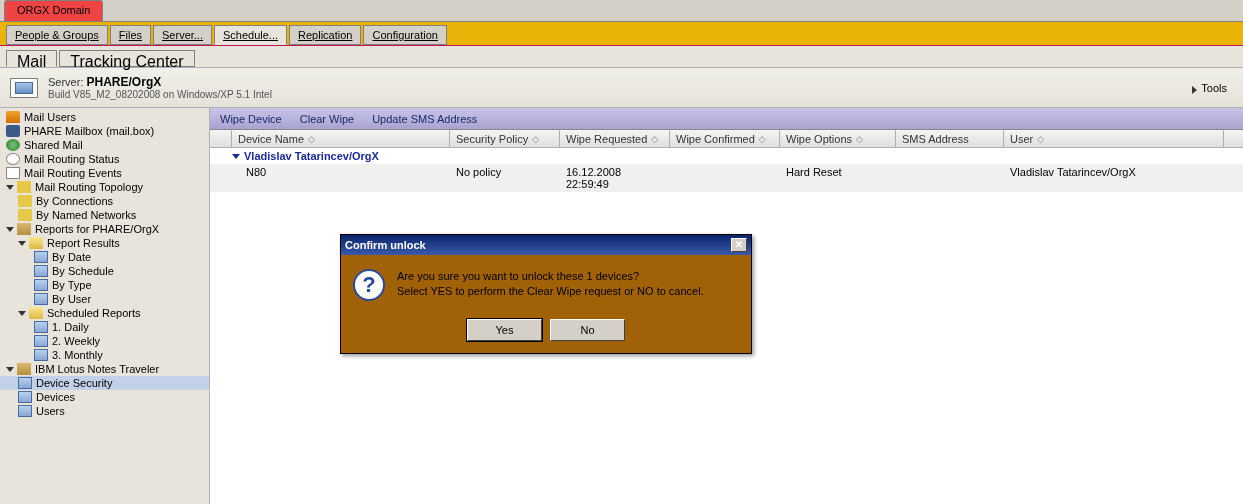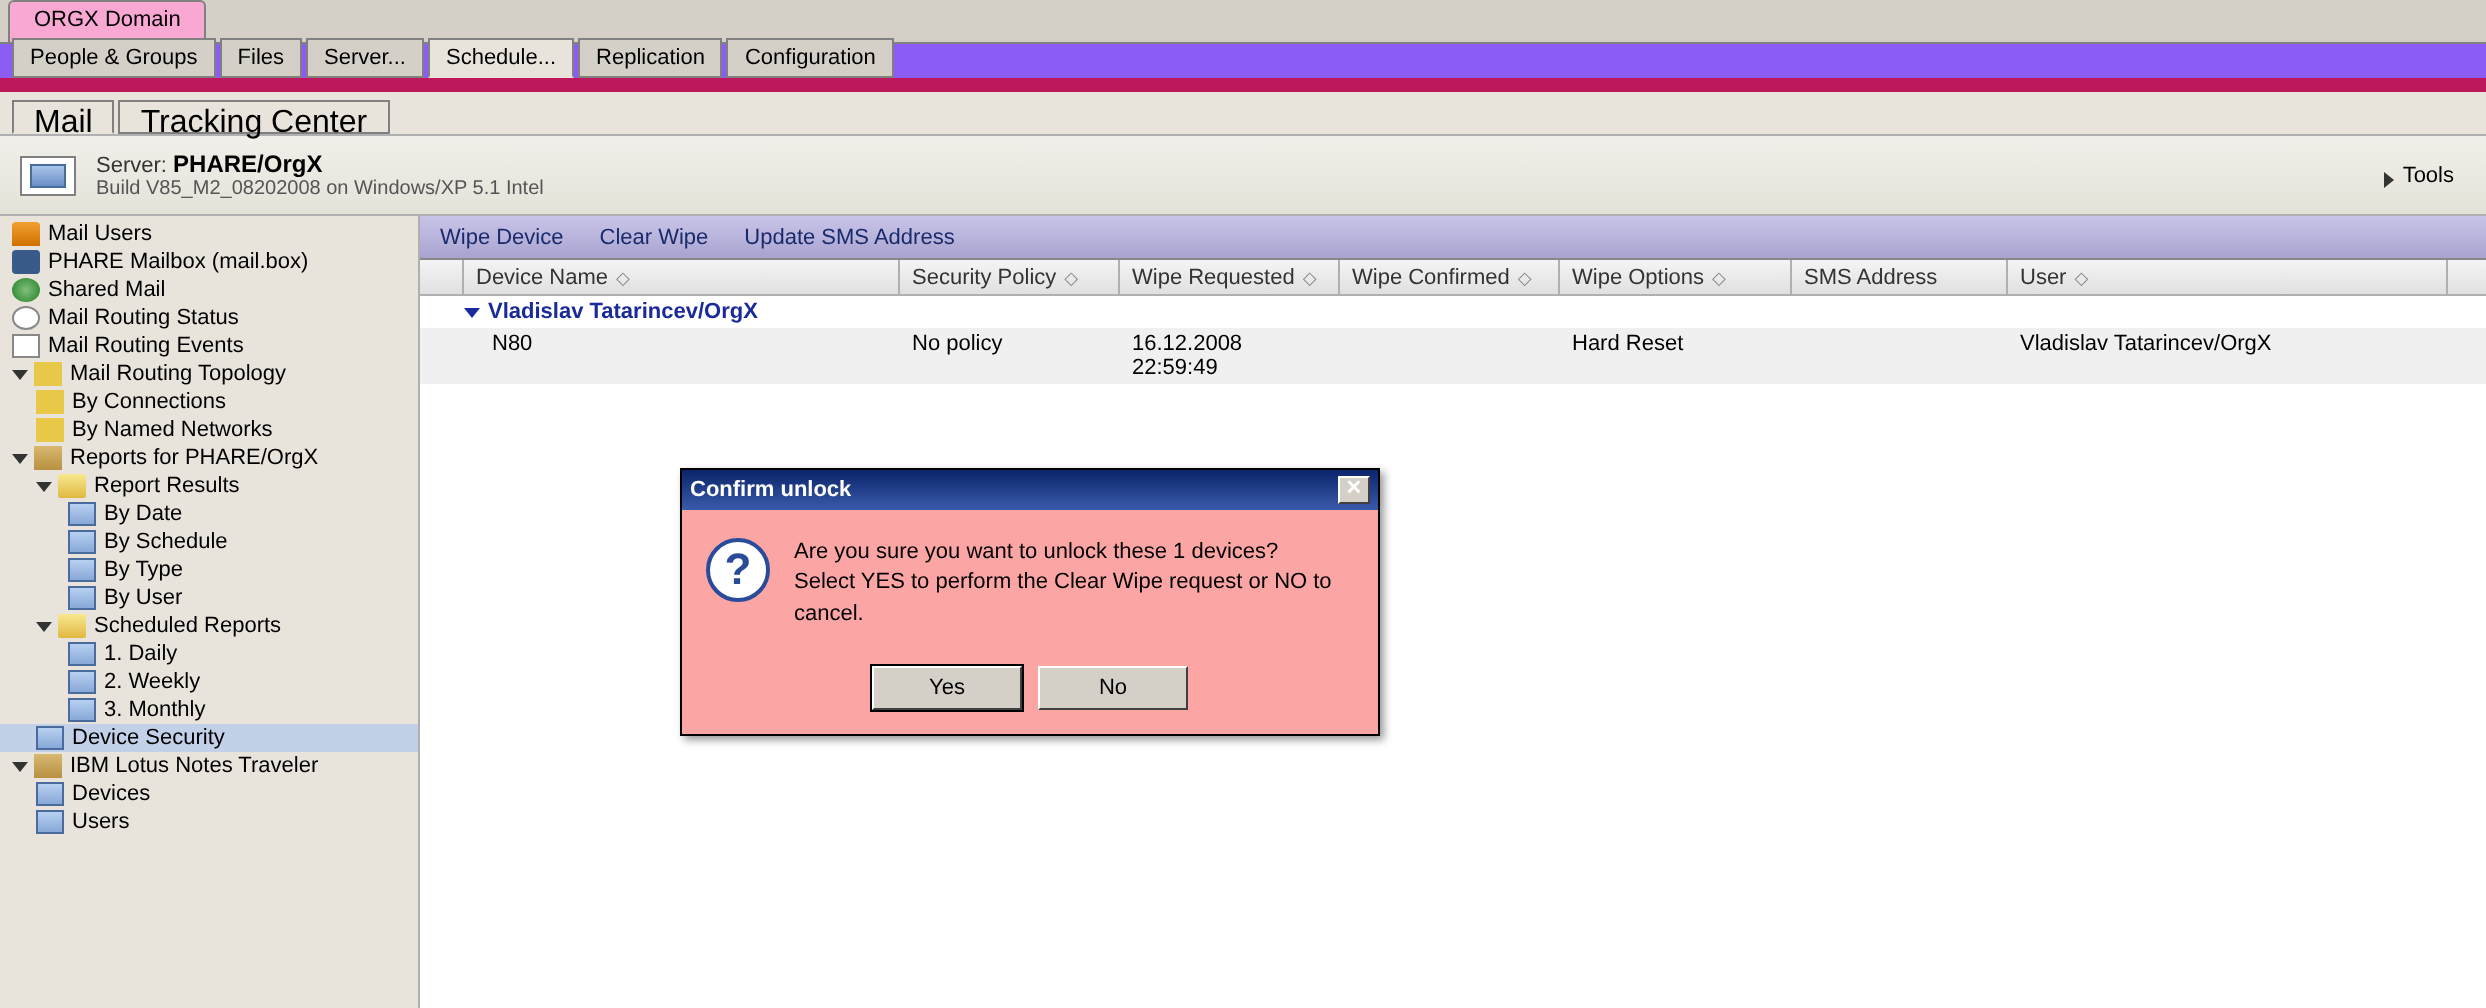--- a/index.html
+++ b/index.html
@@ -1,23 +1,23 @@
 <!DOCTYPE html>
 <html><head>
 <meta charset="utf-8">
 <style>
 * { box-sizing: border-box; margin: 0; padding: 0; }
 body { font-family: Tahoma, Arial, sans-serif; font-size: 11px; color: #000; background: #d4d0c8; width: 1243px; height: 504px; overflow: hidden; position: relative; }
 
 
 .domain-tab-row { background: #d4d0c8; height: 22px; border-bottom: 1px solid #808080; display: flex; }
-.domain-tab { background: #f9a8d4; border: 1px solid #808080; border-bottom: none; padding: 3px 12px; margin-left: 4px; border-radius: 3px 3px 0 0; font-size: 11px; cursor: pointer; }
-
-
-.module-tab-row { background: #8b5cf6; height: 24px; display: flex; align-items: flex-end; padding-left: 6px; border-bottom: 7px solid #be185d; padding-top:4px;}
+.domain-tab { background: #ef4444; border: 1px solid #808080; border-bottom: none; padding: 3px 12px; margin-left: 4px; border-radius: 3px 3px 0 0; font-size: 11px; cursor: pointer; }
+
+
+.module-tab-row { background: #eab308; height: 24px; display: flex; align-items: flex-end; padding-left: 6px; border-bottom: 1px solid #be185d; padding-top:4px;text-decoration:underline;}
 .mod-tab { border: 1px solid #808080; background: #d4d0c8; padding: 3px 8px; margin-right: 2px; font-size: 11px; cursor: pointer; }
 .mod-tab.active { background: #e8e4dc; border-bottom: 1px solid #e8e4dc; }
 
 
 .sub-tab-row { background: #e8e4dc; height: 22px; display: flex; padding-left: 6px; border-bottom: 1px solid #b0b0b0; padding-top:4px; }
 .sub-tab { border: 1px solid #808080; background: #e8e4dc; padding: 2px 10px; margin-right: 2px; font-size: 16px; cursor: pointer; }
 .sub-tab.active { background: #e8e4dc; border-bottom: 1px solid #e8e4dc; }
 
 
 .server-bar { background: linear-gradient(#f0efe9,#e5e2d9); height: 40px; display: flex; align-items: center; padding: 0 10px; border-bottom: 1px solid #b0b0b0; }
@@ -56,21 +56,21 @@
 .th-row { display:flex; background: linear-gradient(#f4f4f4,#e0e0e0); border-bottom:1px solid #b0b0b0; height:18px; }
 .th { border-right:1px solid #b0b0b0; padding:2px 6px; font-size:11px; color:#333; display:flex; align-items:center; white-space:nowrap; overflow:hidden;}
 .th .sort { margin-left:4px; color:#888; font-size:9px;}
 .th-spacer { width:22px; border-right:1px solid #b0b0b0;}
 .cat-row { display:flex; align-items:center; padding:2px 4px 2px 22px; color:#1a2a9a; font-weight:bold; cursor:pointer;}
 .cat-tw { width:0;height:0; border-left:4px solid transparent; border-right:4px solid transparent; border-top:5px solid #1a2a9a; margin-right:4px;}
 .data-row { display:flex; background:#f0f0f0; padding:1px 0; }
 .cell { padding:1px 6px; font-size:11px; }
 
 
-.dialog { position:absolute; left:340px; top:234px; width:350px; background:#fca5a5; border:1px solid #000; box-shadow: 2px 2px 4px rgba(0,0,0,0.4);}
+.dialog { position:absolute; left:340px; top:234px; width:412px; background:#a16207; border:1px solid #000; box-shadow: 2px 2px 4px rgba(0,0,0,0.4);}
 .dlg-title { background: linear-gradient(#0a246a,#3a5aaa); color:#fff; padding:3px 4px; font-size:11px; font-weight:bold; display:flex; align-items:center;}
 .dlg-title-text { flex:1;}
 .dlg-close { width:16px; height:14px; background:#d4d0c8; border:1px solid #fff; border-right-color:#404040; border-bottom-color:#404040; text-align:center; line-height:11px; font-size:10px; cursor:pointer; font-family:Arial;}
 .dlg-body { padding:14px 12px 10px 12px; display:flex; }
 .dlg-icon { width:32px; height:32px; border-radius:50%; background:#fff; border:2px solid #2a4a9a; color:#2a4a9a; font-size:22px; font-weight:bold; text-align:center; line-height:28px; margin-right:12px; flex-shrink:0;}
 .dlg-msg { font-size:11px; color:#000; line-height:1.4;}
 .dlg-buttons { display:flex; justify-content:center; padding:8px 0 12px 0; gap:8px;}
 .dlg-btn { width:75px; height:22px; background:#d4d0c8; border:1px solid #404040; border-top-color:#fff; border-left-color:#fff; font-size:11px; cursor:pointer;}
 .dlg-btn.default { outline:1px solid #000;}
 </style>
@@ -178,28 +178,28 @@
         <span>1. Daily</span>
       </div>
       <div class="tree-item indent2">
         <span class="ticon grid"></span>
         <span>2. Weekly</span>
       </div>
       <div class="tree-item indent2">
         <span class="ticon grid"></span>
         <span>3. Monthly</span>
       </div>
-      <div class="tree-item indent1 selected">
-        <span class="ticon grid"></span>
-        <span>Device Security</span>
-      </div>
       <div class="tree-item indent0">
         <div class="twisty"></div>
         <span class="ticon book"></span>
         <span>IBM Lotus Notes Traveler</span>
+      </div>
+      <div class="tree-item indent1 selected">
+        <span class="ticon grid"></span>
+        <span>Device Security</span>
       </div>
       <div class="tree-item indent1">
         <span class="ticon grid"></span>
         <span>Devices</span>
       </div>
       <div class="tree-item indent1">
         <span class="ticon grid"></span>
         <span>Users</span>
       </div>
     </div>

